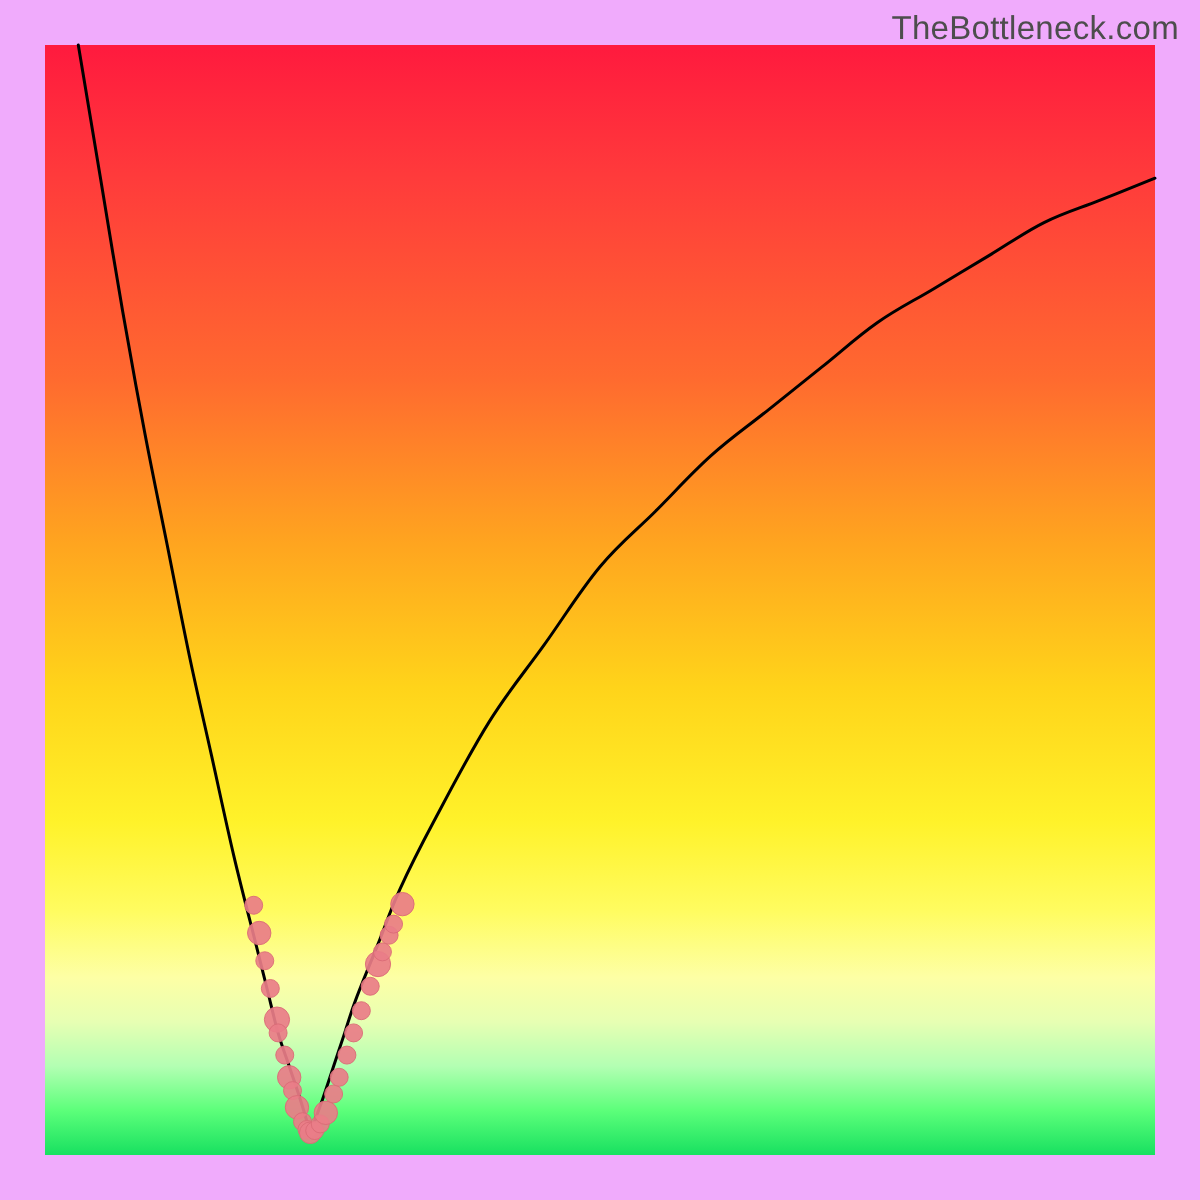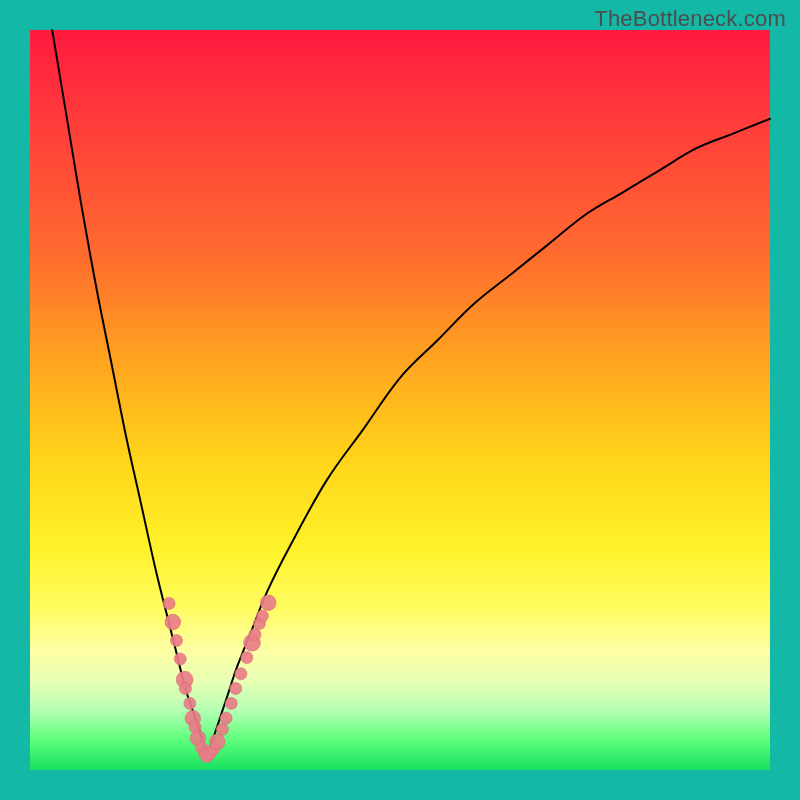--- a/index.html
+++ b/index.html
@@ -10,21 +10,21 @@
     overflow: hidden;
     background: #000;
     font-family: Arial, Helvetica, sans-serif;
   }
   .frame {
     position: absolute;
     left: 0;
     top: 0;
     width: 800px;
     height: 800px;
-    background: #14b8a6;
+    background: #f0abfc;
   }
   .plot-area {
     position: absolute;
     left: 30px;
     top: 30px;
     width: 740px;
     height: 740px;
     background: linear-gradient(to bottom,
       #ff1a3e 0%,
       #ff3b3b 12%,

